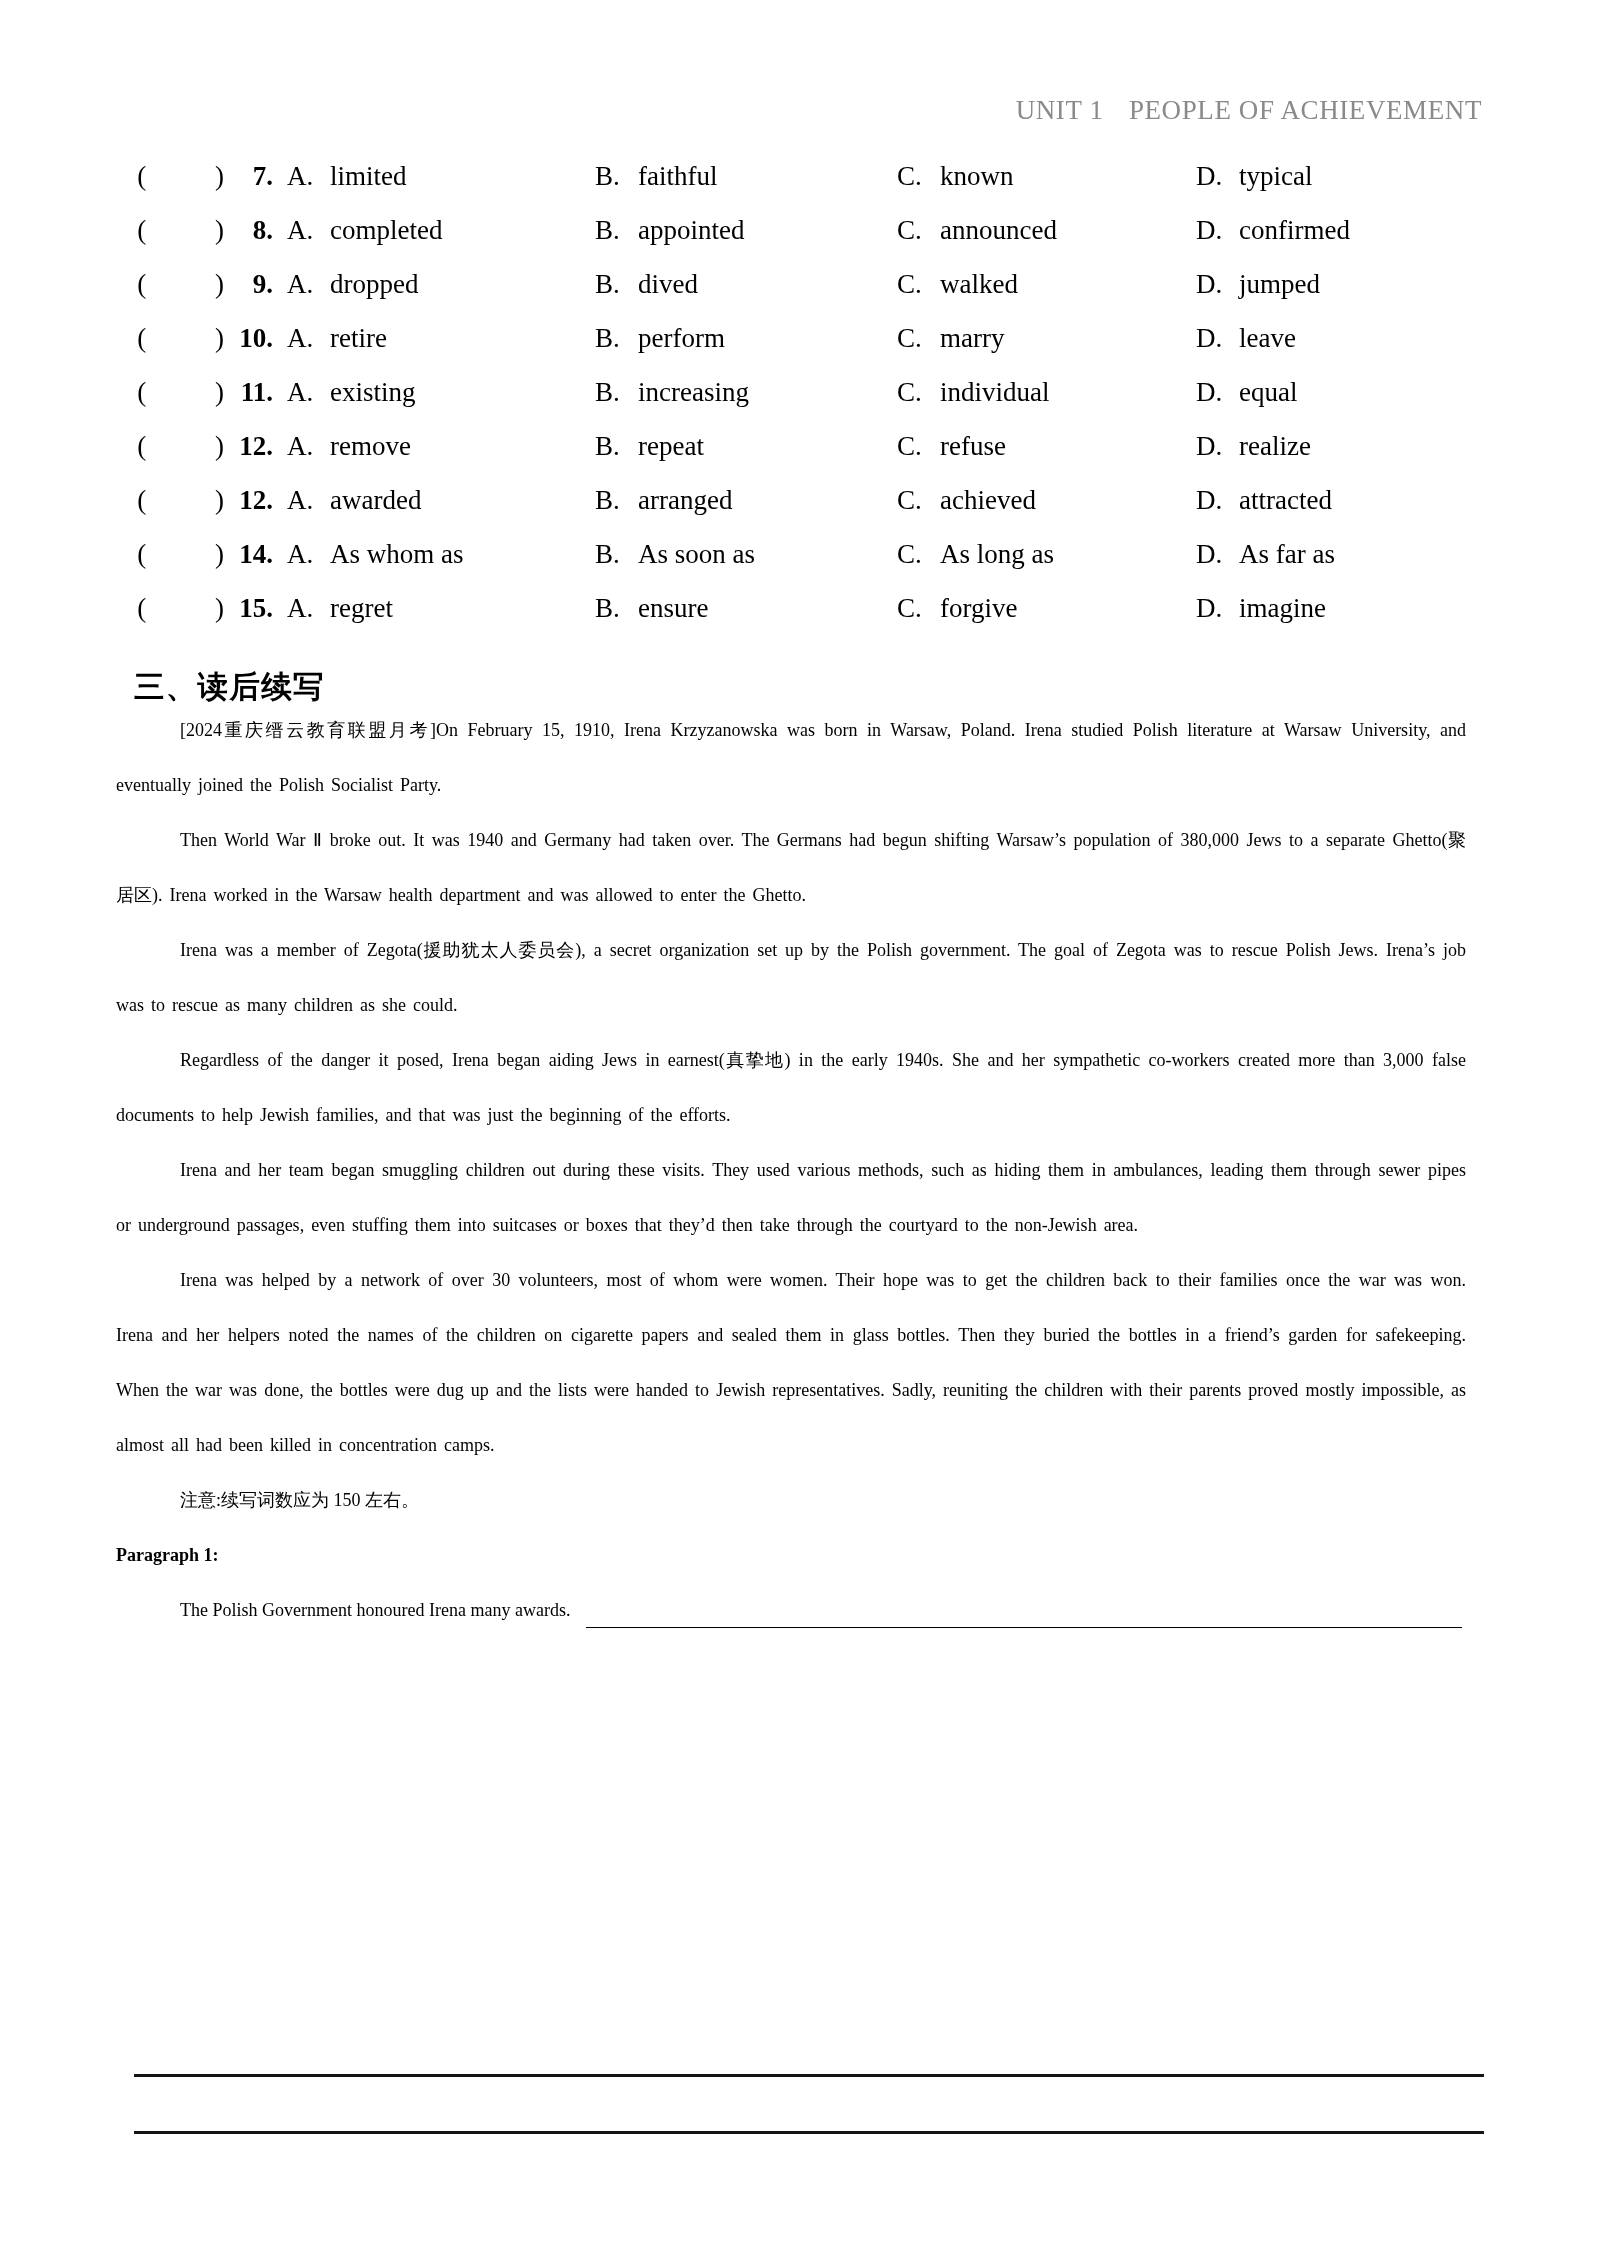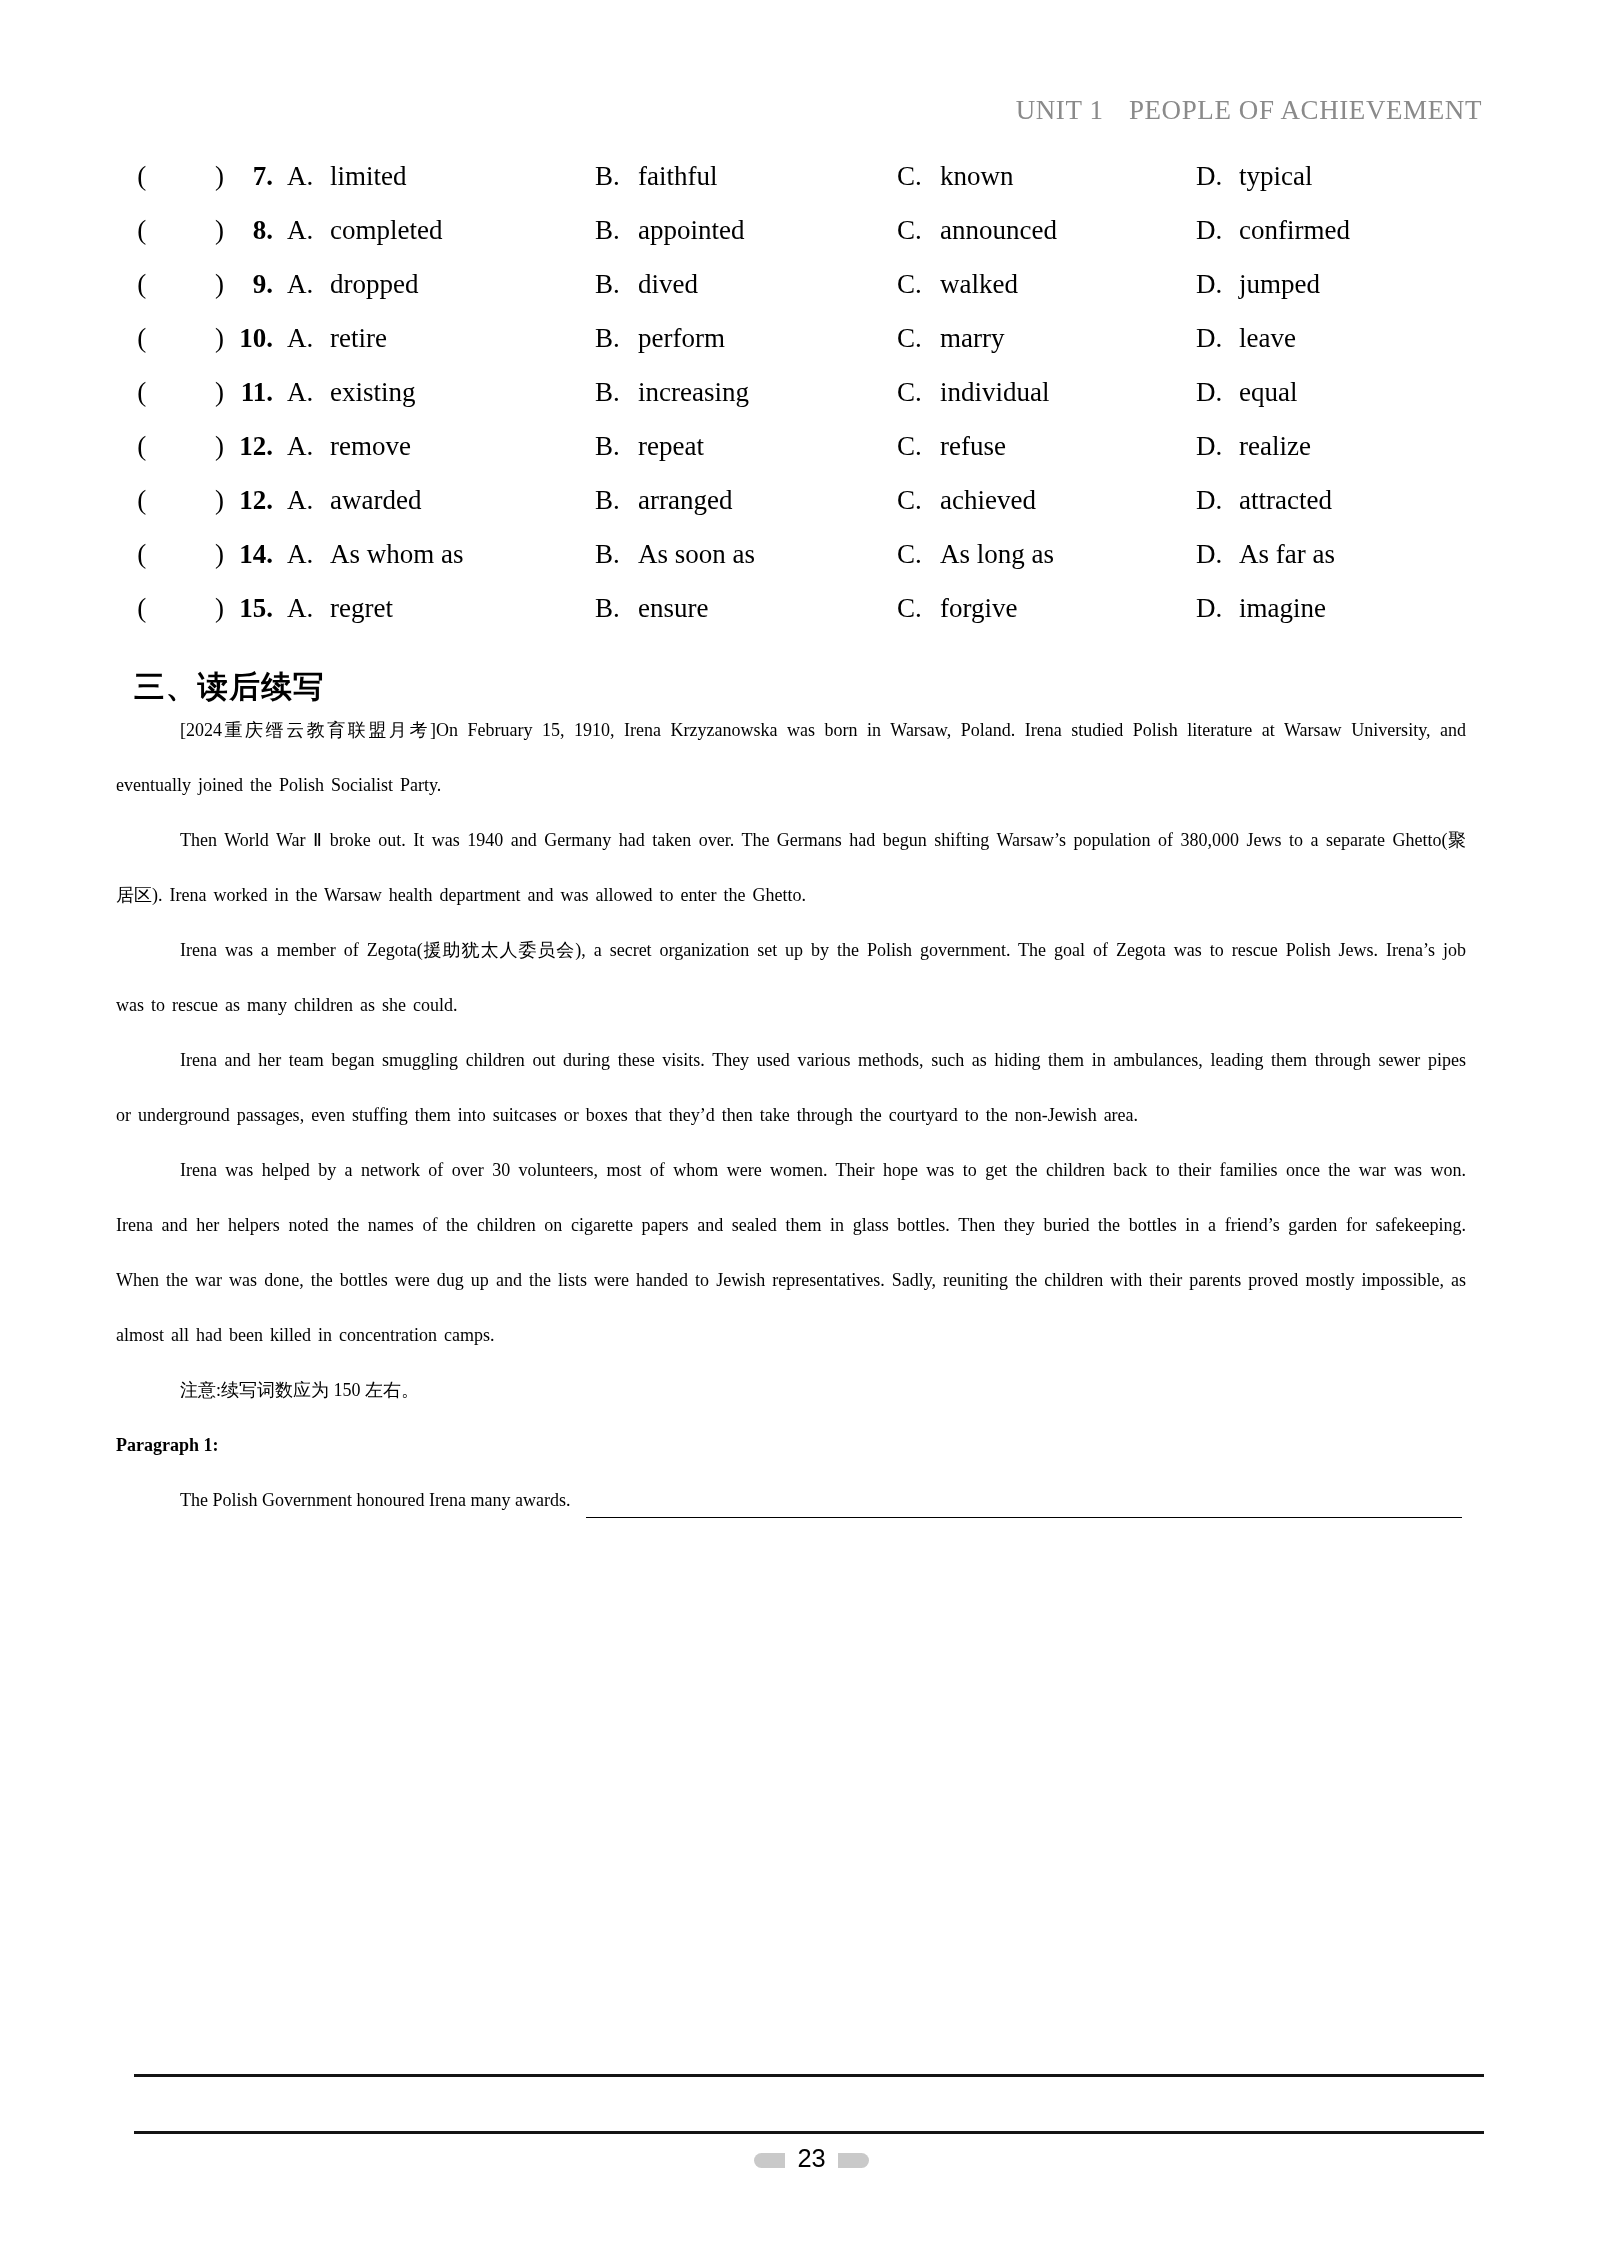--- a/index.html
+++ b/index.html
@@ -215,33 +215,29 @@
       <span class="q-opt q-d"><span class="q-letter">D.</span><span class="q-text">imagine</span></span>
     </div>
     </div>
 
   <div class="section-heading">三、读后续写</div>
 
   <div class="content">
     <p class="passage-para"><span>[2024重庆缙云教育联盟月考]</span><span>On February 15, 1910, Irena Krzyzanowska was born in Warsaw, Poland. Irena studied Polish literature at Warsaw University, and eventually joined the Polish Socialist Party.</span></p>
     <p class="passage-para">Then World War Ⅱ broke out. It was 1940 and Germany had taken over. The Germans had begun shifting Warsaw’s population of 380,000 Jews to a separate Ghetto(聚居区). Irena worked in the Warsaw health department and was allowed to enter the Ghetto.</p>
     <p class="passage-para">Irena was a member of Zegota(援助犹太人委员会), a secret organization set up by the Polish government. The goal of Zegota was to rescue Polish Jews. Irena’s job was to rescue as many children as she could.</p>
+    <p class="passage-para">Regardless of the danger it posed, Irena began aiding Jews in earnest(真挚地) in the early 1940s. She and her sympathetic co-workers created more than 3,000 false documents to help Jewish families, and that was just the beginning of the efforts.</p>
     <p class="passage-para">Irena and her team began smuggling children out during these visits. They used various methods, such as hiding them in ambulances, leading them through sewer pipes or underground passages, even stuffing them into suitcases or boxes that they’d then take through the courtyard to the non-Jewish area.</p>
     <p class="passage-para">Irena was helped by a network of over 30 volunteers, most of whom were women. Their hope was to get the children back to their families once the war was won. Irena and her helpers noted the names of the children on cigarette papers and sealed them in glass bottles. Then they buried the bottles in a friend’s garden for safekeeping. When the war was done, the bottles were dug up and the lists were handed to Jewish representatives. Sadly, reuniting the children with their parents proved mostly impossible, as almost all had been killed in concentration camps.</p>
     <p class="note-line">注意:续写词数应为 150 左右。</p>
     <p class="para-label">Paragraph 1:</p>
     <p class="lead-line">
       <span class="lead-text">The Polish Government honoured Irena many awards.</span>
       <span class="writeline"></span>
     </p>
   </div>
 
   <div class="rule rule-1"></div>
   <div class="rule rule-2"></div>
 
-  <div class="footer">
-    <span class="pgblock pgblock-left"></span>
-    <span class="pgnum">23</span>
-    <span class="pgblock pgblock-right"></span>
-  </div>
 
 </div>
 
 
 </body></html>

